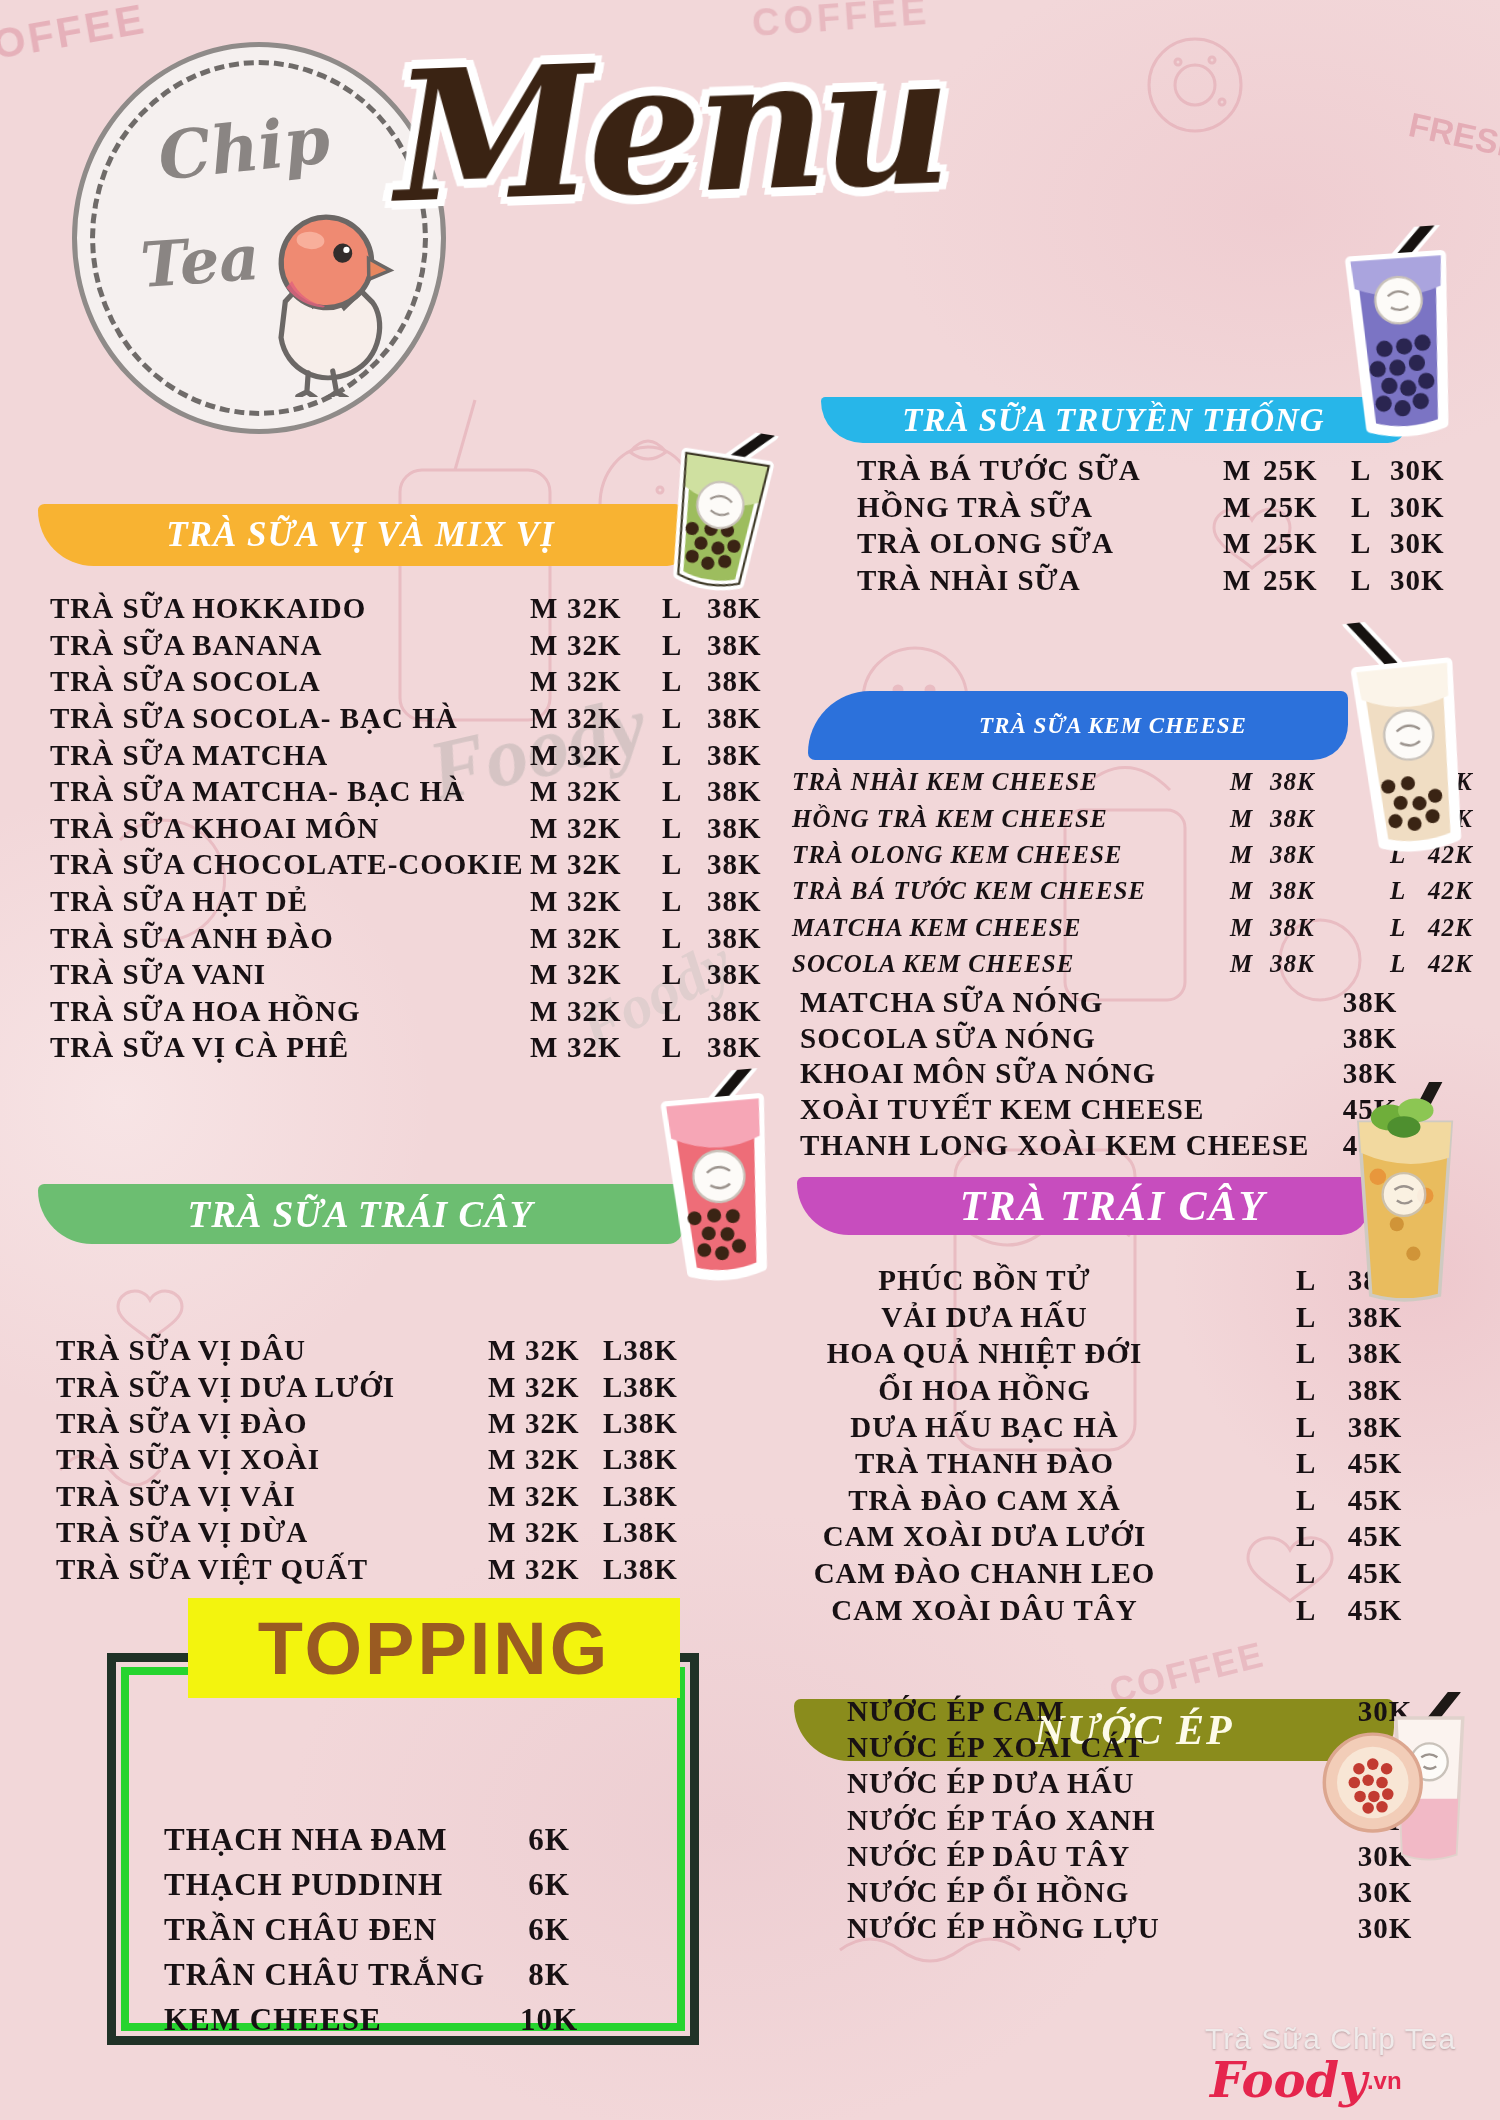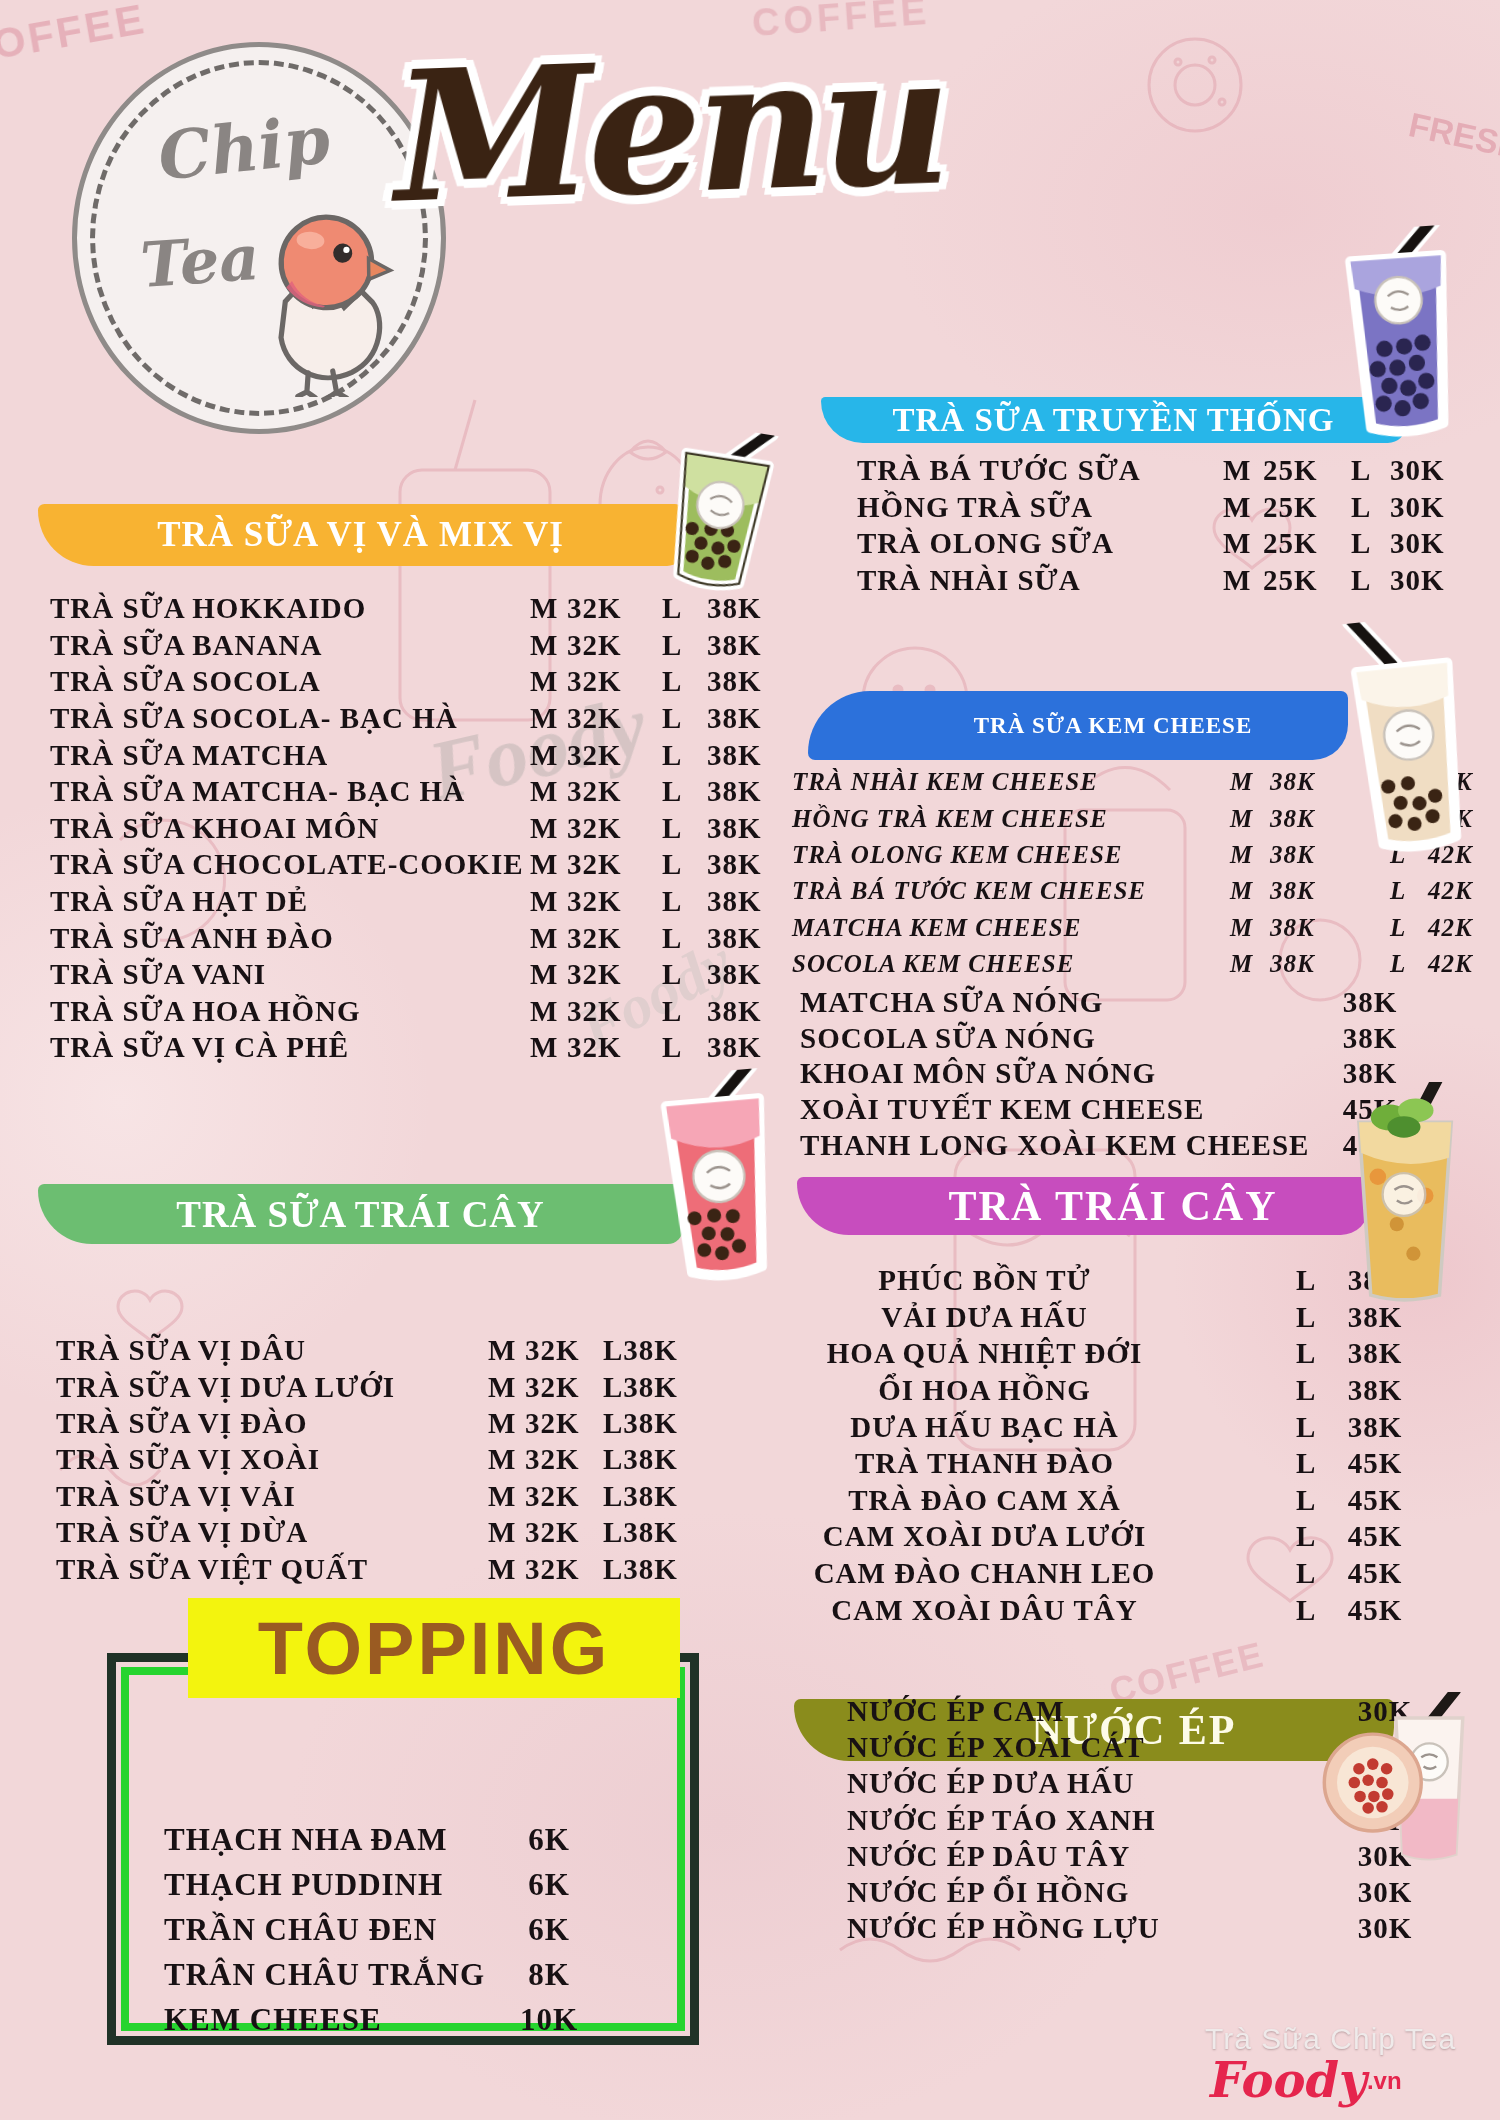--- a/index.html
+++ b/index.html
@@ -35,21 +35,21 @@
   
   #menu-title{
     left:350px;top:8px;width:640px;height:250px;
     font-family:"DejaVu Serif","Liberation Serif",serif;font-style:italic;font-weight:bold;
     font-size:180px;color:#3a2313;letter-spacing:-6px;line-height:240px;text-align:center;
     text-shadow:-7px -7px 0 #fff,7px -7px 0 #fff,-7px 7px 0 #fff,7px 7px 0 #fff,
                 -9px 0 0 #fff,9px 0 0 #fff,0 -9px 0 #fff,0 9px 0 #fff;
     transform:rotate(-2deg);
   }
   
-  .banner{position:absolute;color:#fff;font-weight:bold;
+  .banner{position:absolute;color:#fff;font-style:italic;font-weight:bold;
     display:flex;align-items:center;justify-content:center;white-space:nowrap;letter-spacing:1px;}
   #b-mix   {left:38px; top:504px; width:645px;height:62px;background:#f8b332;border-radius:8px 10px 20px 70px;font-size:35px;}
   #b-fruitmilk{left:38px;top:1184px;width:645px;height:60px;background:#6cbe71;border-radius:8px 10px 20px 70px;font-size:37px;}
   #b-tt    {left:821px;top:397px; width:585px;height:46px;background:#27b6e9;border-radius:6px 8px 26px 60px;font-size:33px;}
   #b-kc    {left:808px;top:691px; width:540px;height:69px;background:#2c71db;border-radius:70px 8px 40px 8px;font-size:23px;padding-left:70px;}
   #b-ftea  {left:797px;top:1177px;width:572px;height:58px;background:#c74dbe;border-radius:8px 8px 36px 66px;font-size:42px;padding-left:60px;letter-spacing:2px;}
   #b-ne    {left:794px;top:1699px;width:600px;height:62px;background:#8a8c1c;border-radius:8px 8px 40px 66px;font-size:42px;padding-left:80px;color:#fdfbe8;letter-spacing:2px;}
   
   .rows{position:absolute;color:#181114;font-weight:bold;letter-spacing:1px;}
   .row{position:relative;}

